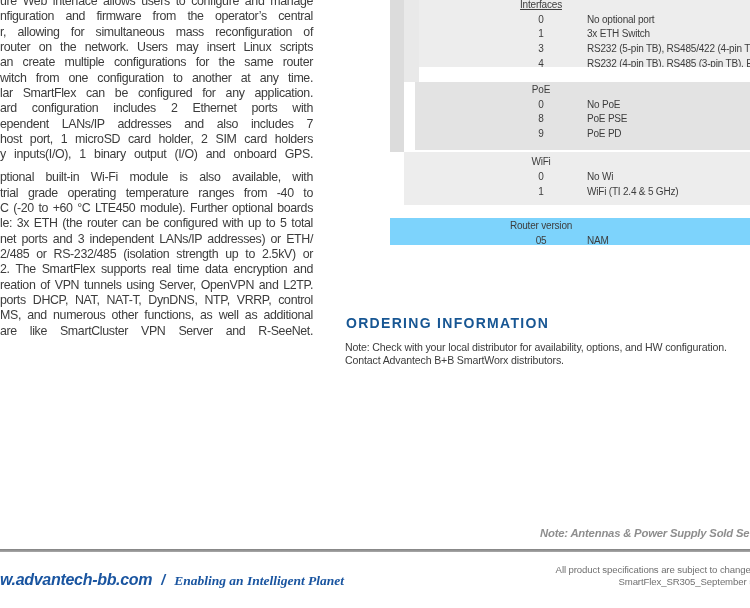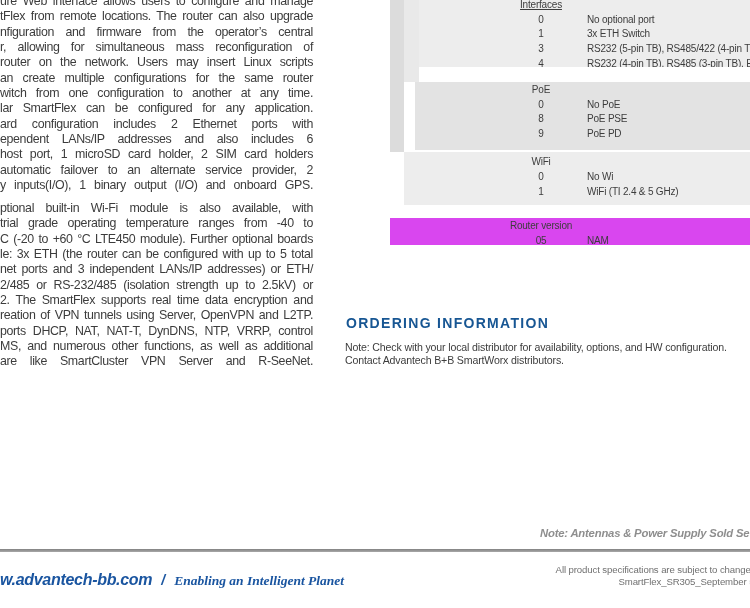--- a/index.html
+++ b/index.html
@@ -35,21 +35,21 @@
   .sec-interfaces{left:419px;top:-11px;height:78px;background:#ededed;padding-top:9px;}
   .sec-interfaces .num{left:92px;}  .sec-interfaces .lbl{left:168px;}
   .sec-interfaces .head .num{left:62px;text-decoration:underline;}
   .sec-poe{left:415px;top:82px;height:68px;background:#e3e3e3;padding-top:1px;}
   .sec-poe .num{left:96px;}  .sec-poe .lbl{left:172px;}
   .sec-poe .head .num{left:66px;}
   .sec-wifi{left:404px;top:152px;height:53px;background:#ededed;padding-top:3px;}
   .sec-wifi .opt-row{height:15.2px;}
   .sec-wifi .num{left:107px;}  .sec-wifi .lbl{left:183px;}
   .sec-wifi .head .num{left:77px;text-align:center;}
-  .sec-router{left:390px;top:218px;height:27px;background:#d946ef;padding-top:1px;}
+  .sec-router{left:390px;top:218px;height:27px;background:#7dd3fc;padding-top:1px;}
   .sec-router .num{left:121px;}  .sec-router .lbl{left:197px;}
   .sec-router .head .num{left:91px;}
   
   .ordering-heading{
     position:absolute;left:346px;top:315px;
     color:#175693;font-size:14px;font-weight:bold;letter-spacing:1.3px;
     white-space:nowrap;
   }
   .ordering-note{
     position:absolute;left:345px;top:341px;
@@ -84,31 +84,29 @@
     height:12.2px;line-height:12.2px;white-space:nowrap;
     text-align:right;text-align-last:right;
   }
 </style>
 </head>
 <body>
 
 <div class="body-col">
   <div class="para1">
       <div class="t-line">ure Web interface allows users to configure and manage</div>
-      <div class="t-line">tFlex from remote locations. The router can also upgrade</div>
       <div class="t-line">nfiguration and firmware from the operator’s central</div>
       <div class="t-line">r, allowing for simultaneous mass reconfiguration of</div>
       <div class="t-line">router on the network. Users may insert Linux scripts</div>
       <div class="t-line">an create multiple configurations for the same router</div>
       <div class="t-line">witch from one configuration to another at any time.</div>
       <div class="t-line">lar SmartFlex can be configured for any application.</div>
       <div class="t-line">ard configuration includes 2 Ethernet ports with</div>
-      <div class="t-line">ependent LANs/IP addresses and also includes 6</div>
+      <div class="t-line">ependent LANs/IP addresses and also includes 7</div>
       <div class="t-line">host port, 1 microSD card holder, 2 SIM card holders</div>
-      <div class="t-line">automatic failover to an alternate service provider, 2</div>
       <div class="t-line">y inputs(I/O), 1 binary output (I/O) and onboard GPS.</div>
     </div>
   <div class="para2">
       <div class="t-line">ptional built-in Wi-Fi module is also available, with</div>
       <div class="t-line">trial grade operating temperature ranges from -40 to</div>
       <div class="t-line">C (-20 to +60 °C LTE450 module). Further optional boards</div>
       <div class="t-line">le: 3x ETH (the router can be configured with up to 5 total</div>
       <div class="t-line">net ports and 3 independent LANs/IP addresses) or ETH/</div>
       <div class="t-line">2/485 or RS-232/485 (isolation strength up to 2.5kV) or</div>
       <div class="t-line">2. The SmartFlex supports real time data encryption and</div>

